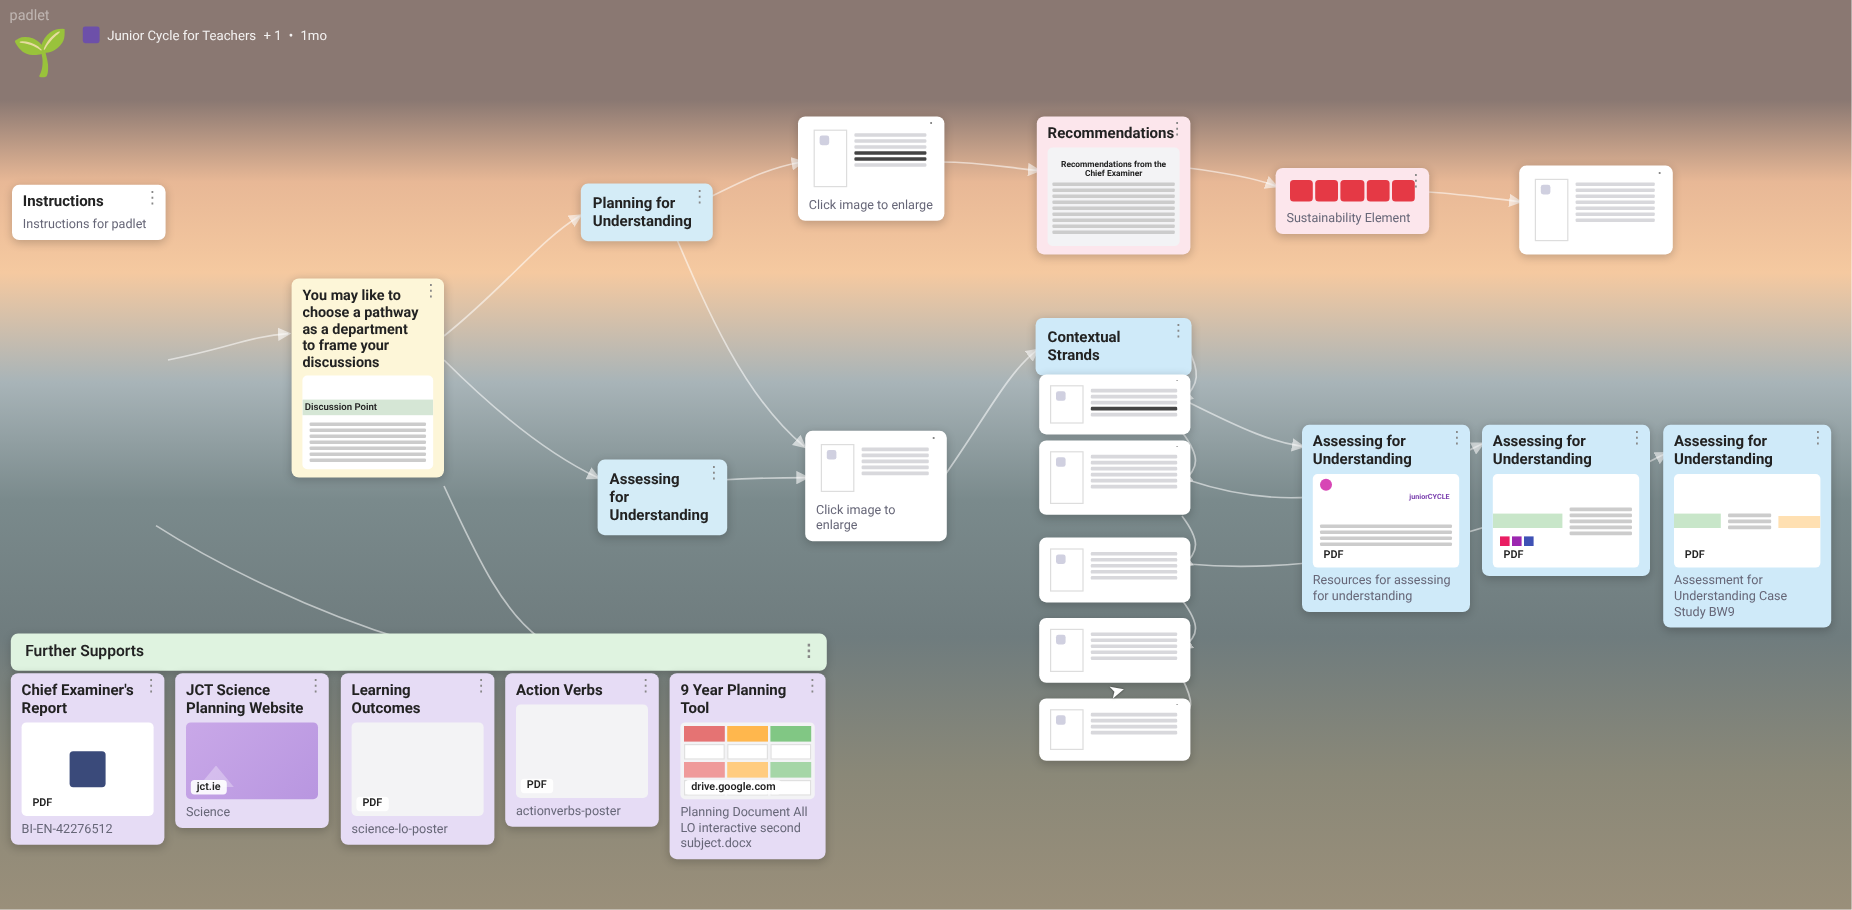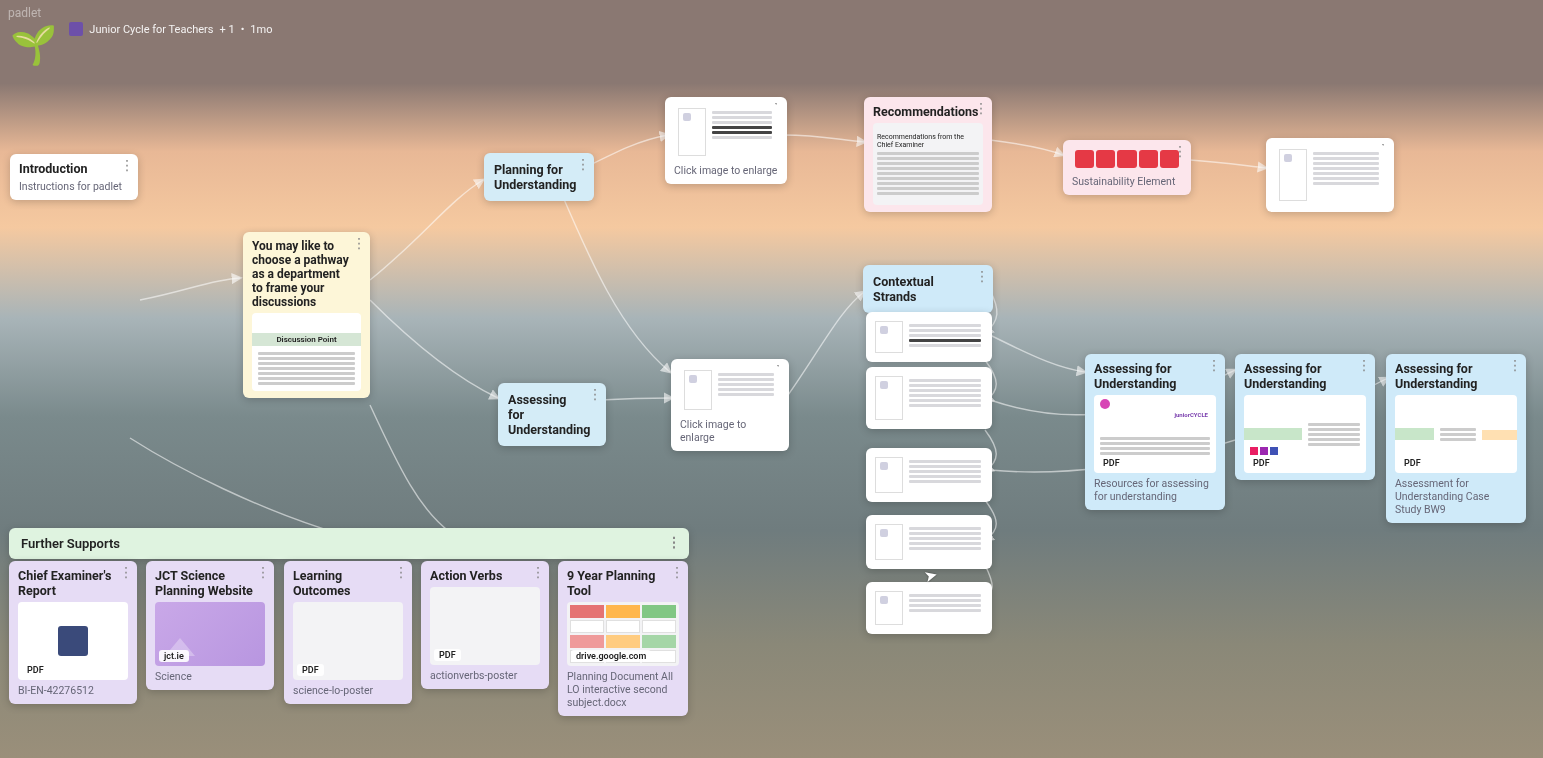--- a/index.html
+++ b/index.html
@@ -120,29 +120,29 @@
     <marker id="arr" markerWidth="8" markerHeight="8" refX="6" refY="4" orient="auto">
       <path d="M0,0 L8,4 L0,8 Z" fill="rgba(255,255,255,0.6)"></path>
     </marker>
   </defs>
 </svg>
 
 <div class="canvas">
 
   <div class="card" style="left:10px; top:154px; width:128px;">
     <div class="more">⋮</div>
-    <div class="card-title">Introduction</div>
+    <div class="card-title">Instructions</div>
     <div class="caption">Instructions for padlet</div>
   </div>
 
   <div class="card bg-yellow" style="left:243px; top:232px; width:127px;">
     <div class="more">⋮</div>
     <div class="card-title" style="font-size:12px;">You may like to choose a pathway as a department to frame your discussions</div>
     <div class="thumb" style="height:78px;background:#fff;flex-direction:column;">
-      <div style="background:#d5e6d5;width:100%;text-align:center;font-size:8px;padding:2px;font-weight:600;margin-top:20px;">Discussion Point</div>
+      <div style="background:#d5e6d5;width:100%;font-size:8px;padding:2px;font-weight:600;margin-top:20px;">Discussion Point</div>
       <div class="pdf-lines" style="width:100%;">
           <span></span>
           <span></span>
           <span></span>
           <span></span>
           <span></span>
           <span></span>
           <span></span>
         </div>
     </div>
@@ -168,21 +168,21 @@
           </div>
         </div>
       </div>
     <div class="caption">Click image to enlarge</div>
   </div>
 
   <div class="card bg-pink" style="left:864px; top:97px; width:128px;">
     <div class="more">⋮</div>
     <div class="card-title">Recommendations</div>
     <div class="thumb" style="height:82px;flex-direction:column;padding:4px;align-items:flex-start;">
-      <div style="font-size:7px;font-weight:400;margin-bottom:3px;">Recommendations from the Chief Examiner</div>
+      <div style="font-size:7px;font-weight:700;margin-bottom:3px;text-align:center;">Recommendations from the Chief Examiner</div>
       <div class="pdf-lines" style="padding:0;width:100%;">
           <span></span>
           <span></span>
           <span></span>
           <span></span>
           <span></span>
           <span></span>
           <span></span>
           <span></span>
           <span></span>

